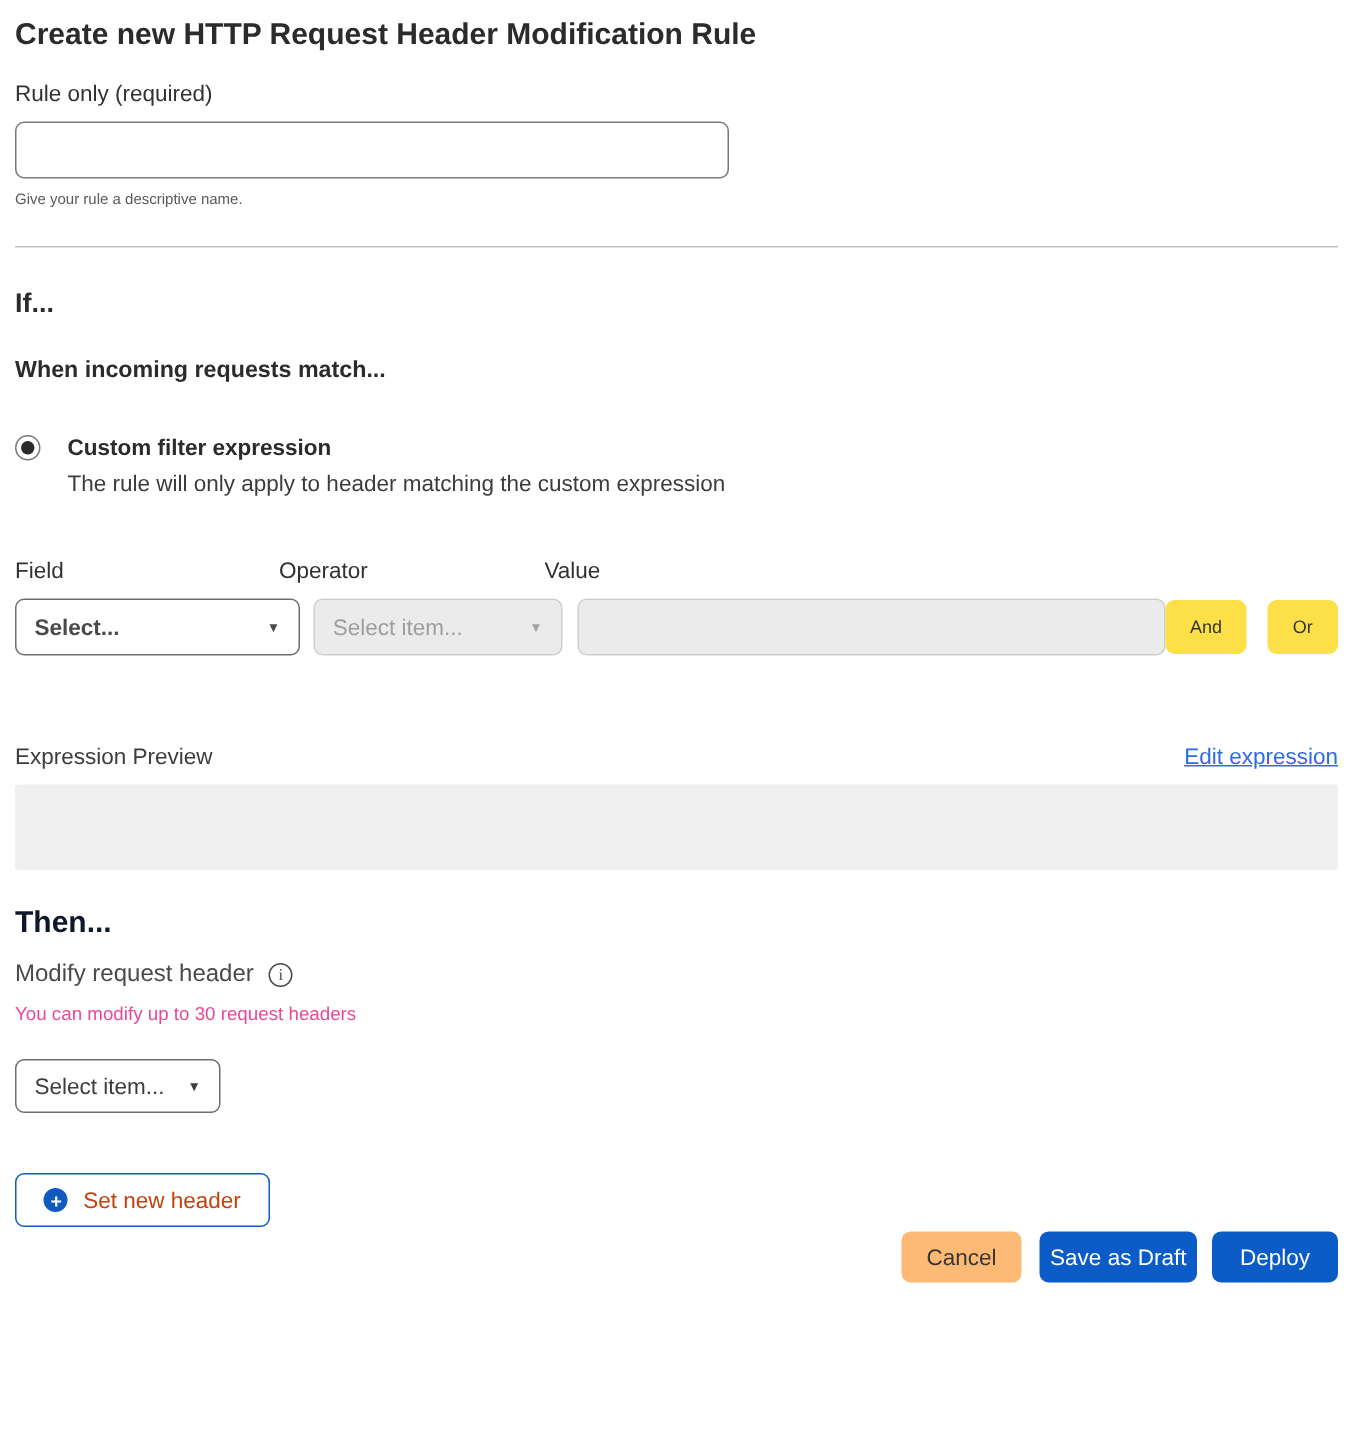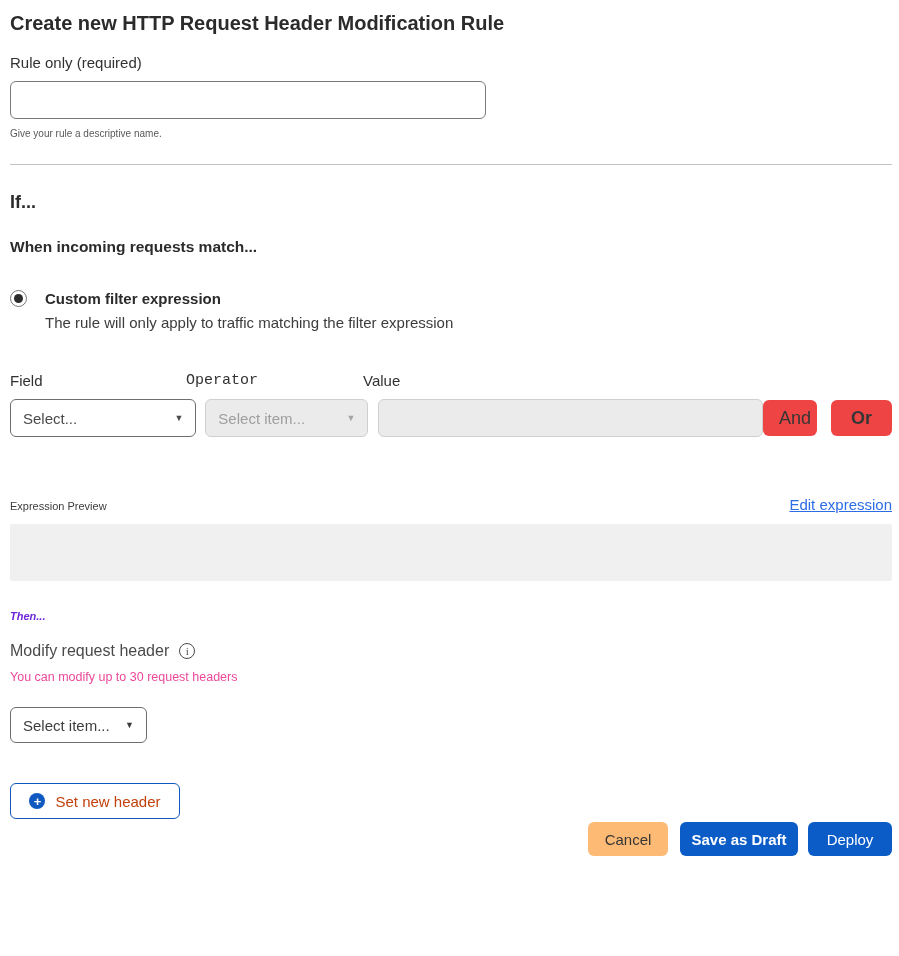--- a/index.html
+++ b/index.html
@@ -105,21 +105,21 @@
   }
 
   .builder-labels {
     margin-top: 42px;
     display: flex;
     font-size: 15px;
     line-height: 16px;
     color: #313131;
   }
   .builder-labels .lbl-field { width: 176px; }
-  .builder-labels .lbl-operator { width: 177px; font-family: Liberation Mono, monospace; }
+  .builder-labels .lbl-operator { width: 177px; }
   .builder-labels .lbl-value { }
 
   .builder-row {
     margin-top: 10px;
     display: flex;
     align-items: center;
   }
   .select-box {
     height: 38px;
     border-radius: 6px;
@@ -141,81 +141,80 @@
     color: #9e9e9e;
     cursor: default;
   }
   .caret {
     font-size: 9px;
     margin-left: 8px;
     color: #4a4a4a;
   }
   .select-disabled .caret { color: #a5a5a5; }
 
-  .fld-select { width: 191px; }
+  .fld-select { width: 191px; font-weight: bold; }
   .op-select { width: 167px; margin-left: 9px; }
   .value-input {
     width: 395px;
     height: 38px;
     margin-left: 10px;
     border: 1px solid #cfcfcf;
     background: #ebebeb;
     border-radius: 6px;
     font-family: "Liberation Sans", sans-serif;
     font-size: 15px;
     padding: 0 12px;
     color: #4a4a4a;
   }
   .andor-group { margin-left: auto; display: flex; }
   .btn-gray {
     height: 36px;
-    background: #ef4444;
+    background: #fde047;
     border: none;
     border-radius: 6px;
     font-family: "Liberation Sans", sans-serif;
-    font-size: 18px;
+    font-size: 12px;
     color: #363636;
     cursor: pointer;
     padding: 0 16px;
   }
   .btn-and { width: 54px; }
-  .btn-or { width: 61px; margin-left: 14px; font-weight: bold; }
+  .btn-or { width: 47px; margin-left: 14px; }
 
   .preview-row {
     margin-top: 59px;
     display: flex;
     justify-content: space-between;
     align-items: baseline;
   }
-  .preview-label { font-size: 11px; line-height: 18px; color: #3c3c3c; }
+  .preview-label { font-size: 15px; line-height: 18px; color: #3c3c3c; }
   .edit-link {
     font-size: 15px;
     line-height: 18px;
     color: #2c6ce5;
     text-decoration: underline;
     cursor: pointer;
   }
   .preview-box {
     margin-top: 9px;
     height: 57px;
     background: #f0f0f0;
     border-radius: 2px;
     font-family: "Liberation Mono", monospace;
     font-size: 13px;
     color: #313131;
     padding: 8px 12px;
   }
 
   .then-heading {
     margin-top: 26px;
-    font-size: 11px;
+    font-size: 20px;
     line-height: 19px;
     font-weight: 700;
-    color: #6d28d9;
-    font-style: italic;
+    color: #0f172a;
   }
   .modify-row {
     margin-top: 16px;
     display: flex;
     align-items: center;
     font-size: 16px;
     line-height: 18px;
     color: #4a4a4a;
   }
   .info-icon {
@@ -287,21 +286,21 @@
   }
   .btn-cancel {
     width: 80px;
     background: #fdba74;
     color: #363636;
   }
   .btn-primary {
     background: #0b5cc7;
     color: #ffffff;
   }
-  .btn-save { width: 118px; margin-left: 12px; font-weight: bold; }
+  .btn-save { width: 105px; margin-left: 12px; }
   .btn-deploy { width: 84px; margin-left: 10px; }
 </style>
 </head>
 <body>
 
 <div class="page">
 
   <h1 class="page-title">Create new HTTP Request Header Modification Rule</h1>
 
   <div class="field-label">Rule only (required)</div>
@@ -311,21 +310,21 @@
   <hr class="divider">
 
   <div class="if-heading">If...</div>
   <div class="match-subheading">When incoming requests match...</div>
 
 
   <div class="radio-option">
     <span class="radio-circle checked"></span>
     <span class="radio-texts">
       <div class="radio-label">Custom filter expression</div>
-      <div class="radio-desc">The rule will only apply to traffic matching the filter expression</div>
+      <div class="radio-desc">The rule will only apply to header matching the custom expression</div>
     </span>
   </div>
 
   <div class="builder-labels">
     <div class="lbl-field">Field</div>
     <div class="lbl-operator">Operator</div>
     <div class="lbl-value">Value</div>
   </div>
 
   <div class="builder-row">

